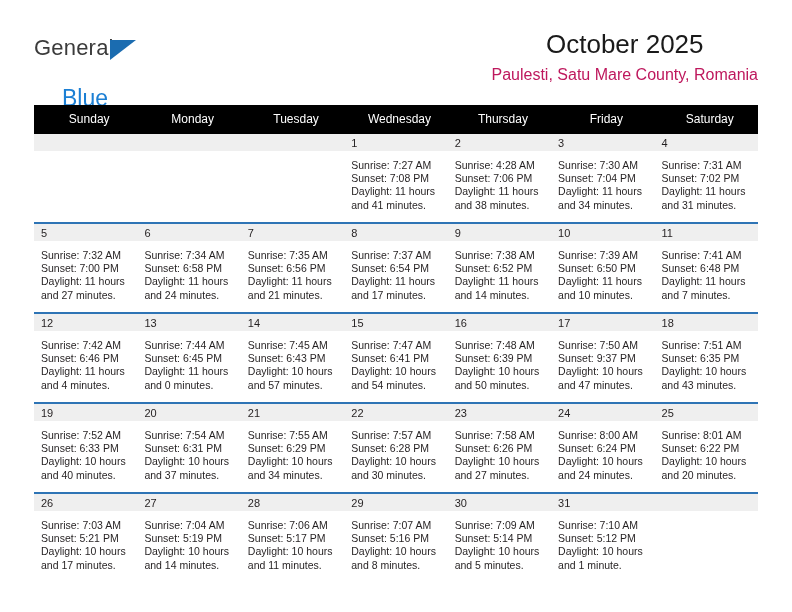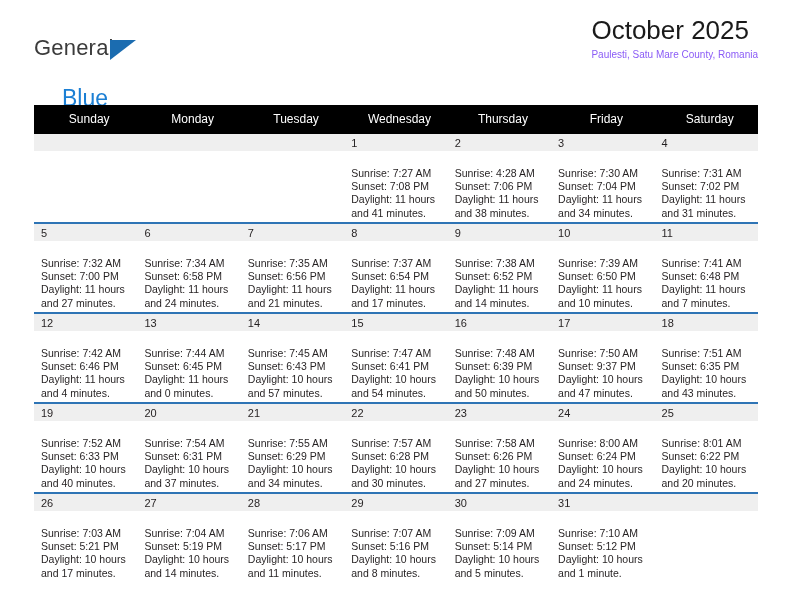--- a/index.html
+++ b/index.html
@@ -62,32 +62,33 @@
     top: 22px;
     font-size: 23px;
     color: #1b7fd4;
     line-height: 25px;
     margin-top: 28px;
   }
 
   .title-block {
     position: absolute;
     right: 34px;
-    top: 14px;
-    text-align: left;
+    top: 28px;
+    text-align: center;
   }
   .cal-title {
     font-size: 26px;
     color: #1a1a1a;
     line-height: 32px;
     white-space: nowrap;
   }
   .cal-subtitle {
-    font-size: 10px;
-    color: #8b5cf6;
+    margin-top: 6px;
+    font-size: 16px;
+    color: #be185d;
     line-height: 18px;
     white-space: nowrap;
   }
 
   
   .calendar {
     position: absolute;
     left: 34px;
     top: 105px;
     width: 724px;
@@ -125,21 +126,21 @@
   .daynum-band {
     background: #efefef;
     height: 17px;
     padding: 2px 0 0 7px;
     font-size: 11px;
     color: #231f20;
     line-height: 14px;
     box-sizing: border-box;
   }
   .cell-body {
-    padding: 16px 4px 0 7px;
+    padding: 8px 4px 0 7px;
     font-size: 10.5px;
     line-height: 13.2px;
     color: #231f20;
   }
   .cell-body div { white-space: nowrap; }
   .cell.empty .daynum-band { color: transparent; }
 </style>
 </head>
 <body>
 

